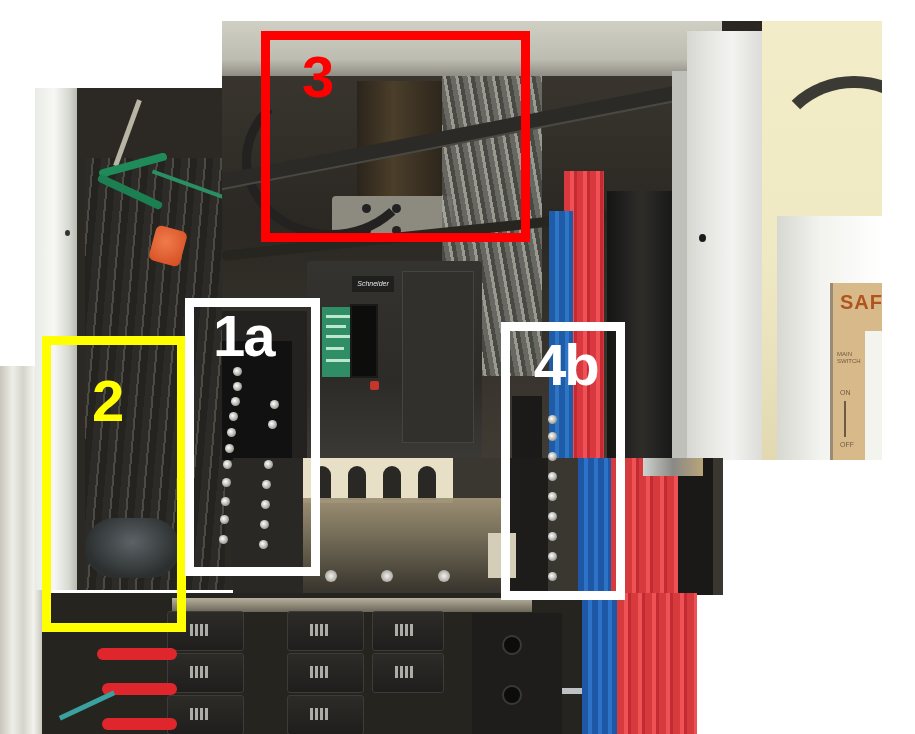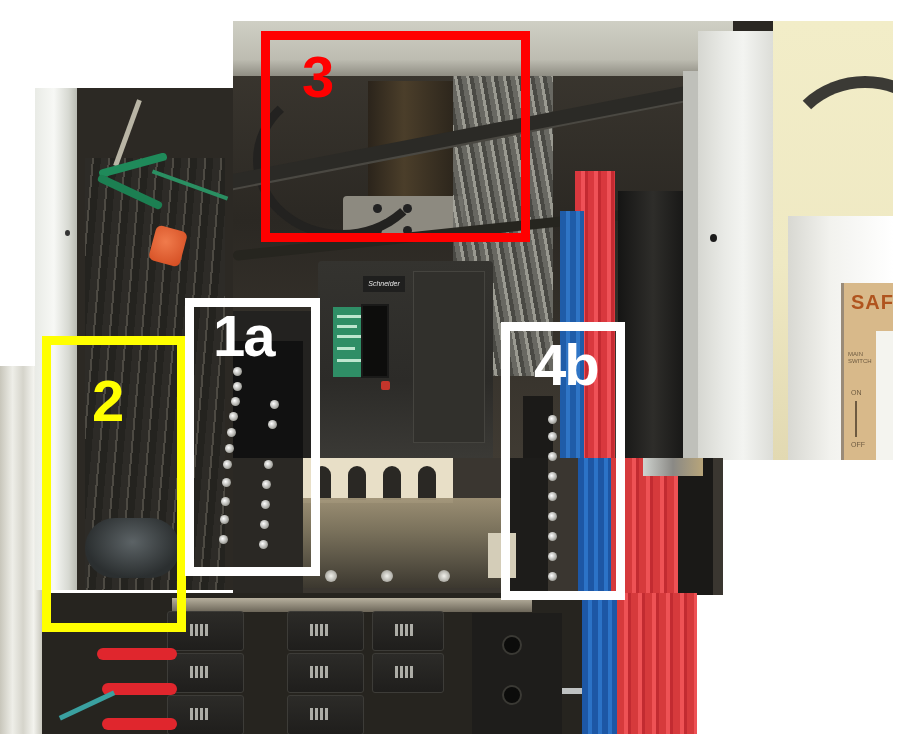--- a/index.html
+++ b/index.html
@@ -1,21 +1,21 @@
 <!DOCTYPE html>
 <html><head>
 <meta charset="utf-8">
 <style>
   html, body { margin: 0; padding: 0; background: #ffffff; }
   body { width: 915px; height: 734px; position: relative; overflow: hidden; font-family: "Liberation Sans", sans-serif; }
   .tile { position: absolute; overflow: hidden; }
   .abs { position: absolute; }
 
   
-  #tile-top { left: 233px; top: 21px; width: 660px; height: 439px; background: #2a2722; }
+  #tile-top { left: 222px; top: 21px; width: 660px; height: 439px; background: #2a2722; }
   
   #tile-top .interior { left: 0; top: 40px; width: 470px; height: 400px;
     background: linear-gradient(180deg,#3a362f 0%,#2b2823 40%,#403b33 100%); }
   
   #tile-top .lip { left: 0; top: 0; width: 500px; height: 55px;
     background: linear-gradient(180deg,#cfcfc4 0%,#bdbcb1 70%,#8f8d83 100%); }
   
   #tile-top .pillar { left: 465px; top: 10px; width: 75px; height: 430px;
     background: linear-gradient(90deg,#d6d7d1 0%,#e9eae6 35%,#f3f4f1 60%,#dcddd8 100%); }
   #tile-top .pillar-shadow { left: 450px; top: 50px; width: 18px; height: 390px; background: #bfc0ba; }

